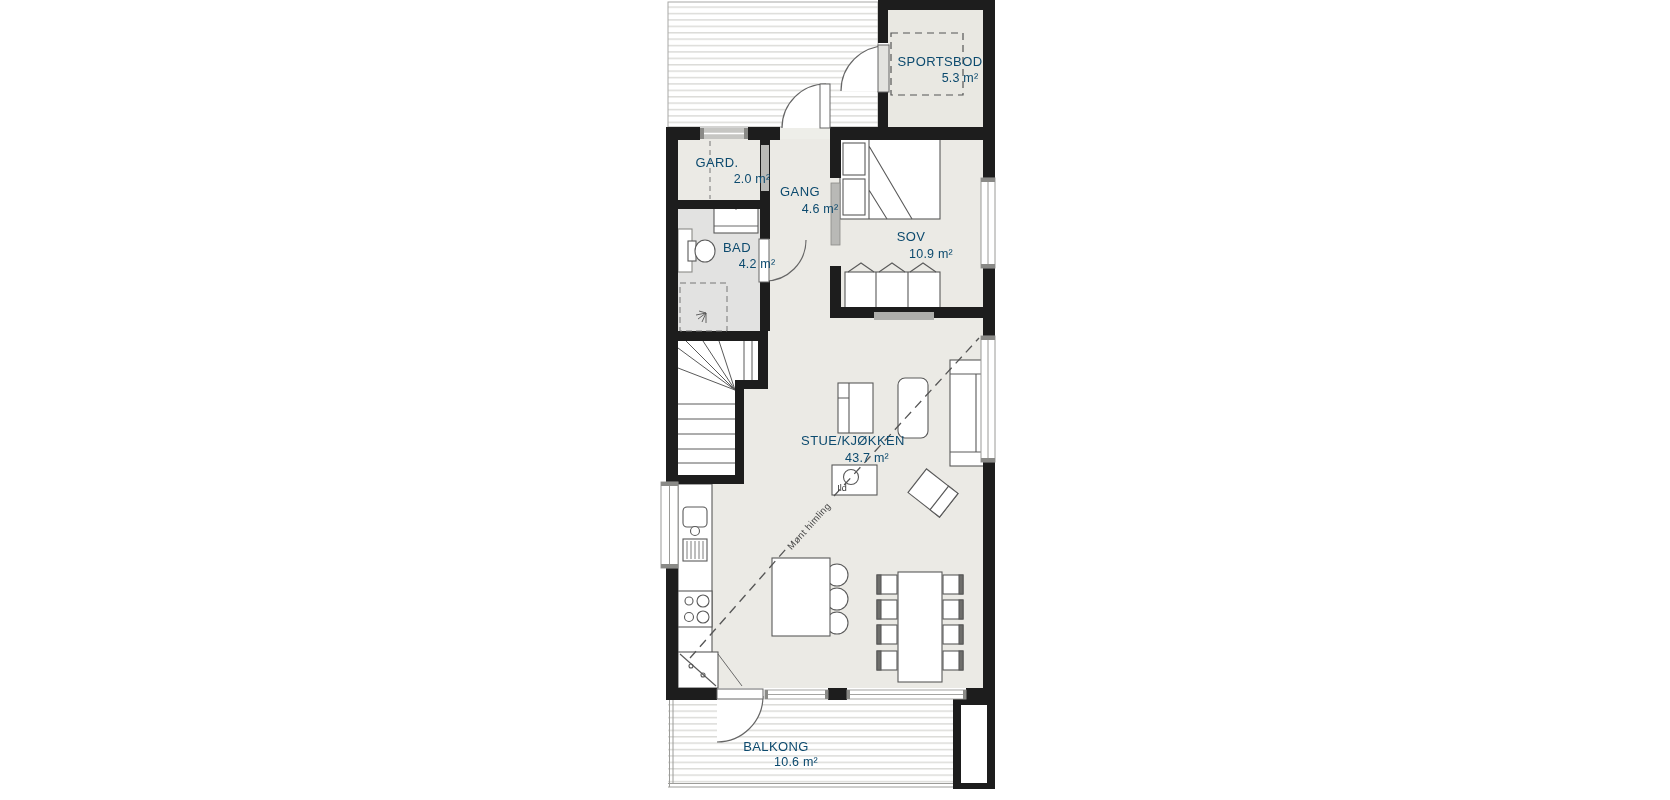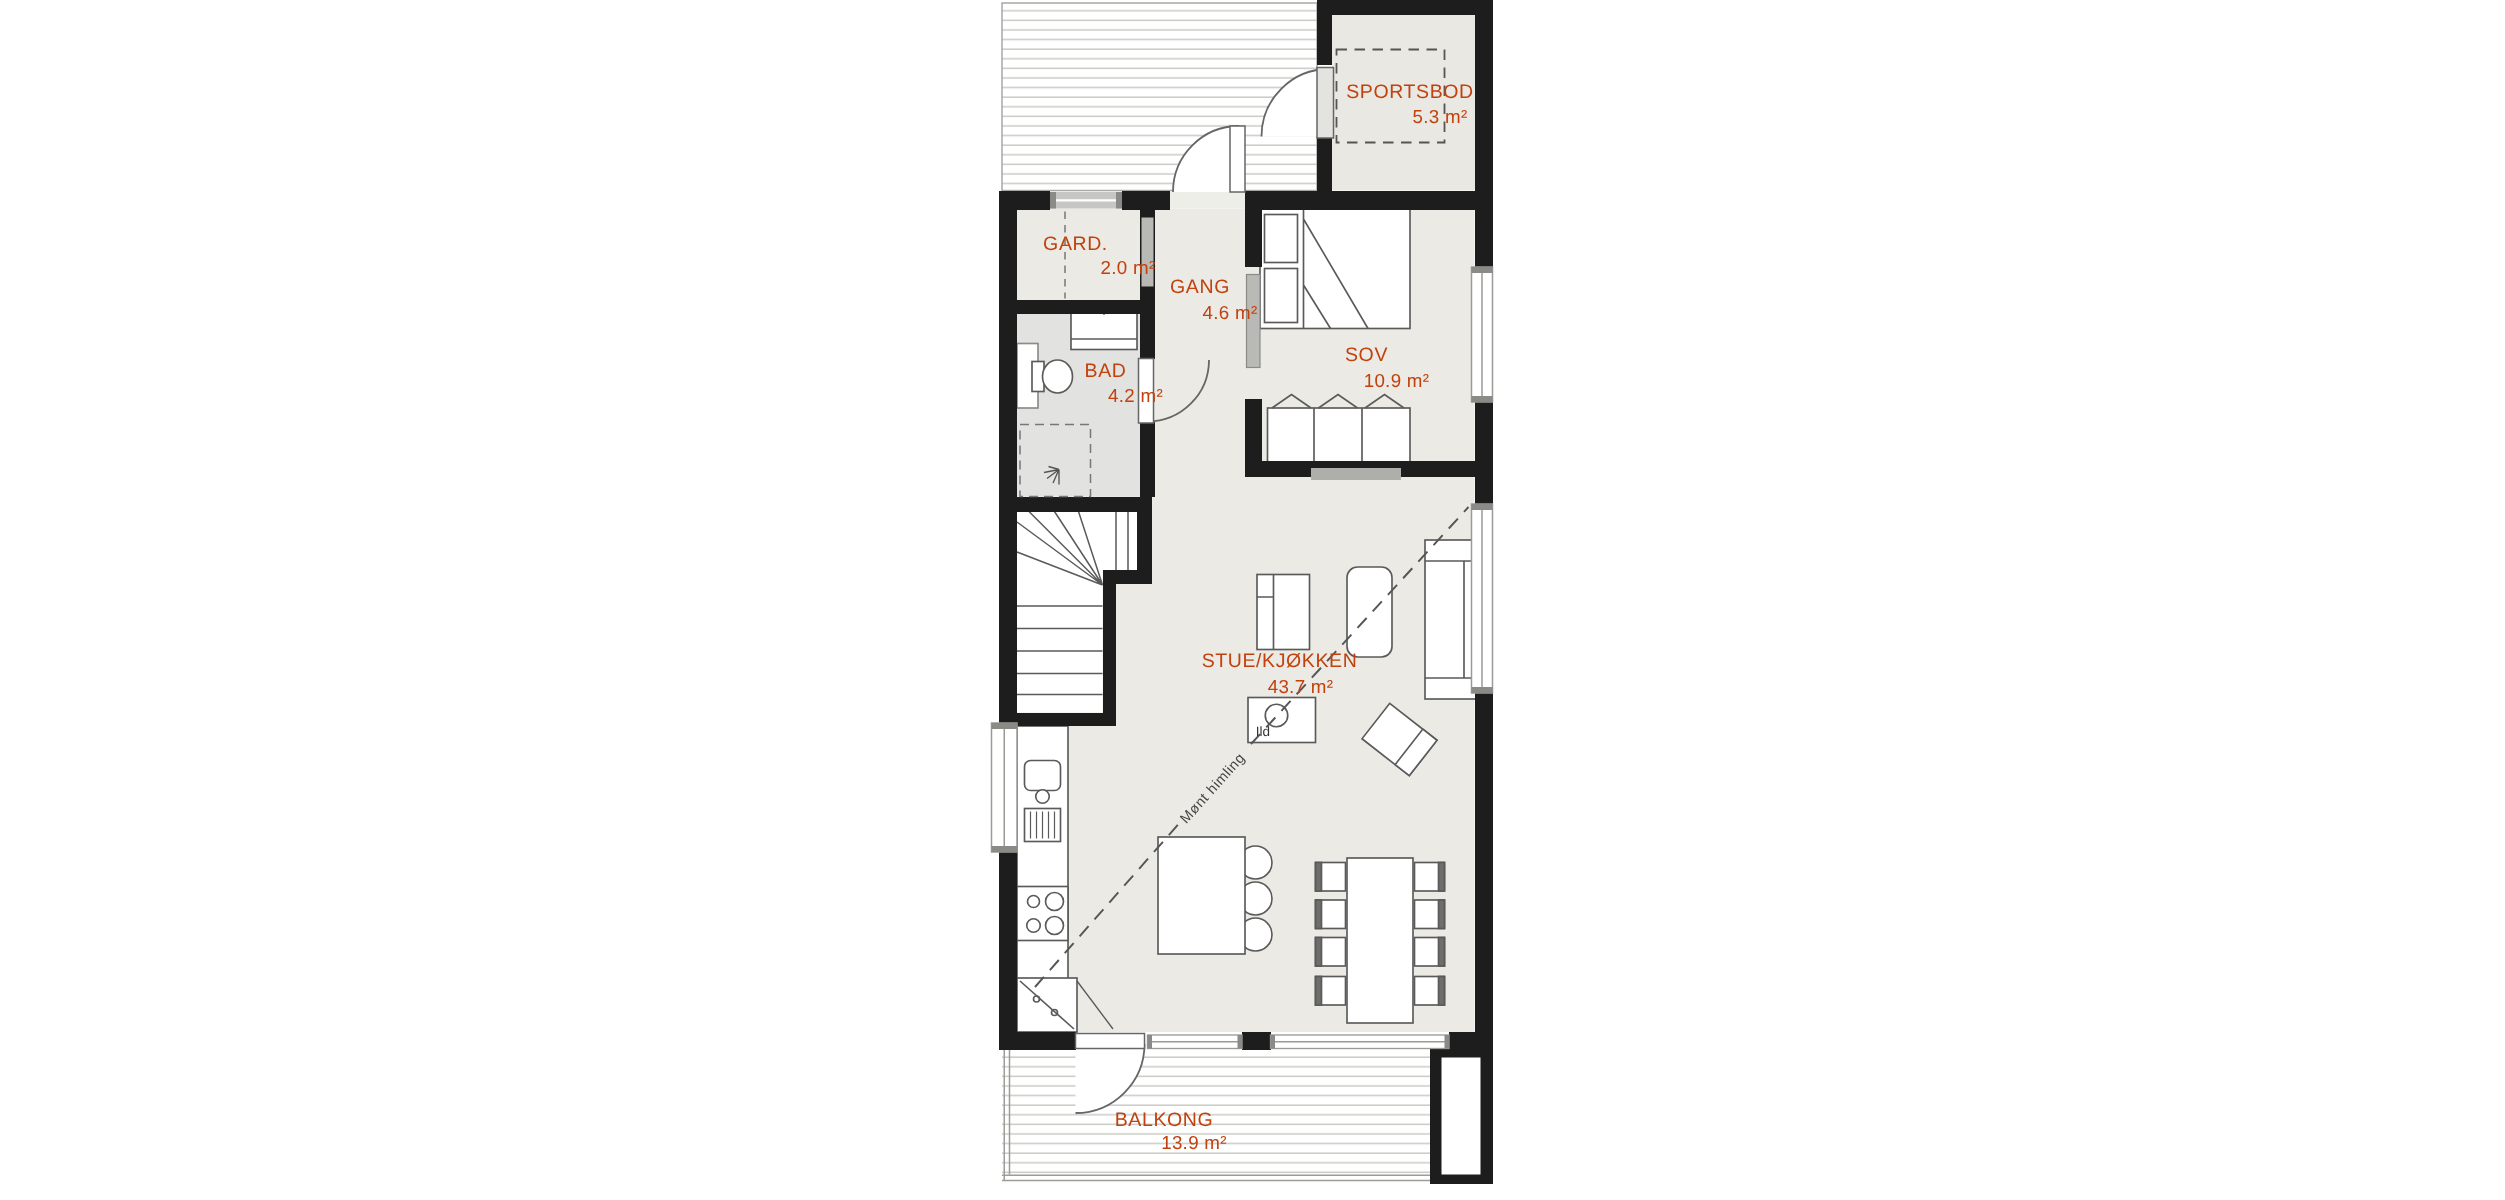--- a/index.html
+++ b/index.html
@@ -1,20 +1,20 @@
 <!DOCTYPE html>
 <html><head>
 <meta charset="utf-8">
 <style>
   html,body{margin:0;padding:0;background:#fff;}
   .stage{position:relative;width:1670px;height:800px;background:#fff;overflow:hidden;
          font-family:"Liberation Sans",sans-serif;}
   .plan-svg{position:absolute;left:0;top:0;}
   .lbl{position:absolute;transform:translate(-50%,-50%);font-size:13px;letter-spacing:.4px;
-       color:#c2410c;white-space:nowrap;text-align:center;line-height:1;}
+       color:#0c4a6e;white-space:nowrap;text-align:center;line-height:1;}
   .lbl-area{font-size:12.5px;letter-spacing:.2px;padding-left:40px;}
   .lbl-tiny{font-size:9px;letter-spacing:0;color:#333;}
   .lbl-rot{transform:translate(-50%,-50%) rotate(-48deg);font-size:9.5px;color:#444;}
 </style>
 </head>
 <body>
 
 <div class="stage">
 
 <svg class="plan-svg" width="1670" height="800" viewBox="0 0 1670 800">
@@ -253,18 +253,18 @@
   <div class="lbl" style="left:737px;top:247px">BAD</div>
   <div class="lbl lbl-area" style="left:737px;top:264px">4.2 m²</div>
 
   <div class="lbl" style="left:911px;top:236px">SOV</div>
   <div class="lbl lbl-area" style="left:911px;top:254px">10.9 m²</div>
 
   <div class="lbl" style="left:853px;top:440px">STUE/KJØKKEN</div>
   <div class="lbl lbl-area" style="left:847px;top:458px">43.7 m²</div>
 
   <div class="lbl" style="left:776px;top:746px">BALKONG</div>
-  <div class="lbl lbl-area" style="left:776px;top:762px">13.9 m²</div>
+  <div class="lbl lbl-area" style="left:776px;top:762px">10.6 m²</div>
 
   <div class="lbl lbl-tiny" style="left:842px;top:488px">Ild</div>
   <div class="lbl lbl-rot" style="left:809px;top:526px">Mønt himling</div>
 
 </div>
 
 </body></html>

